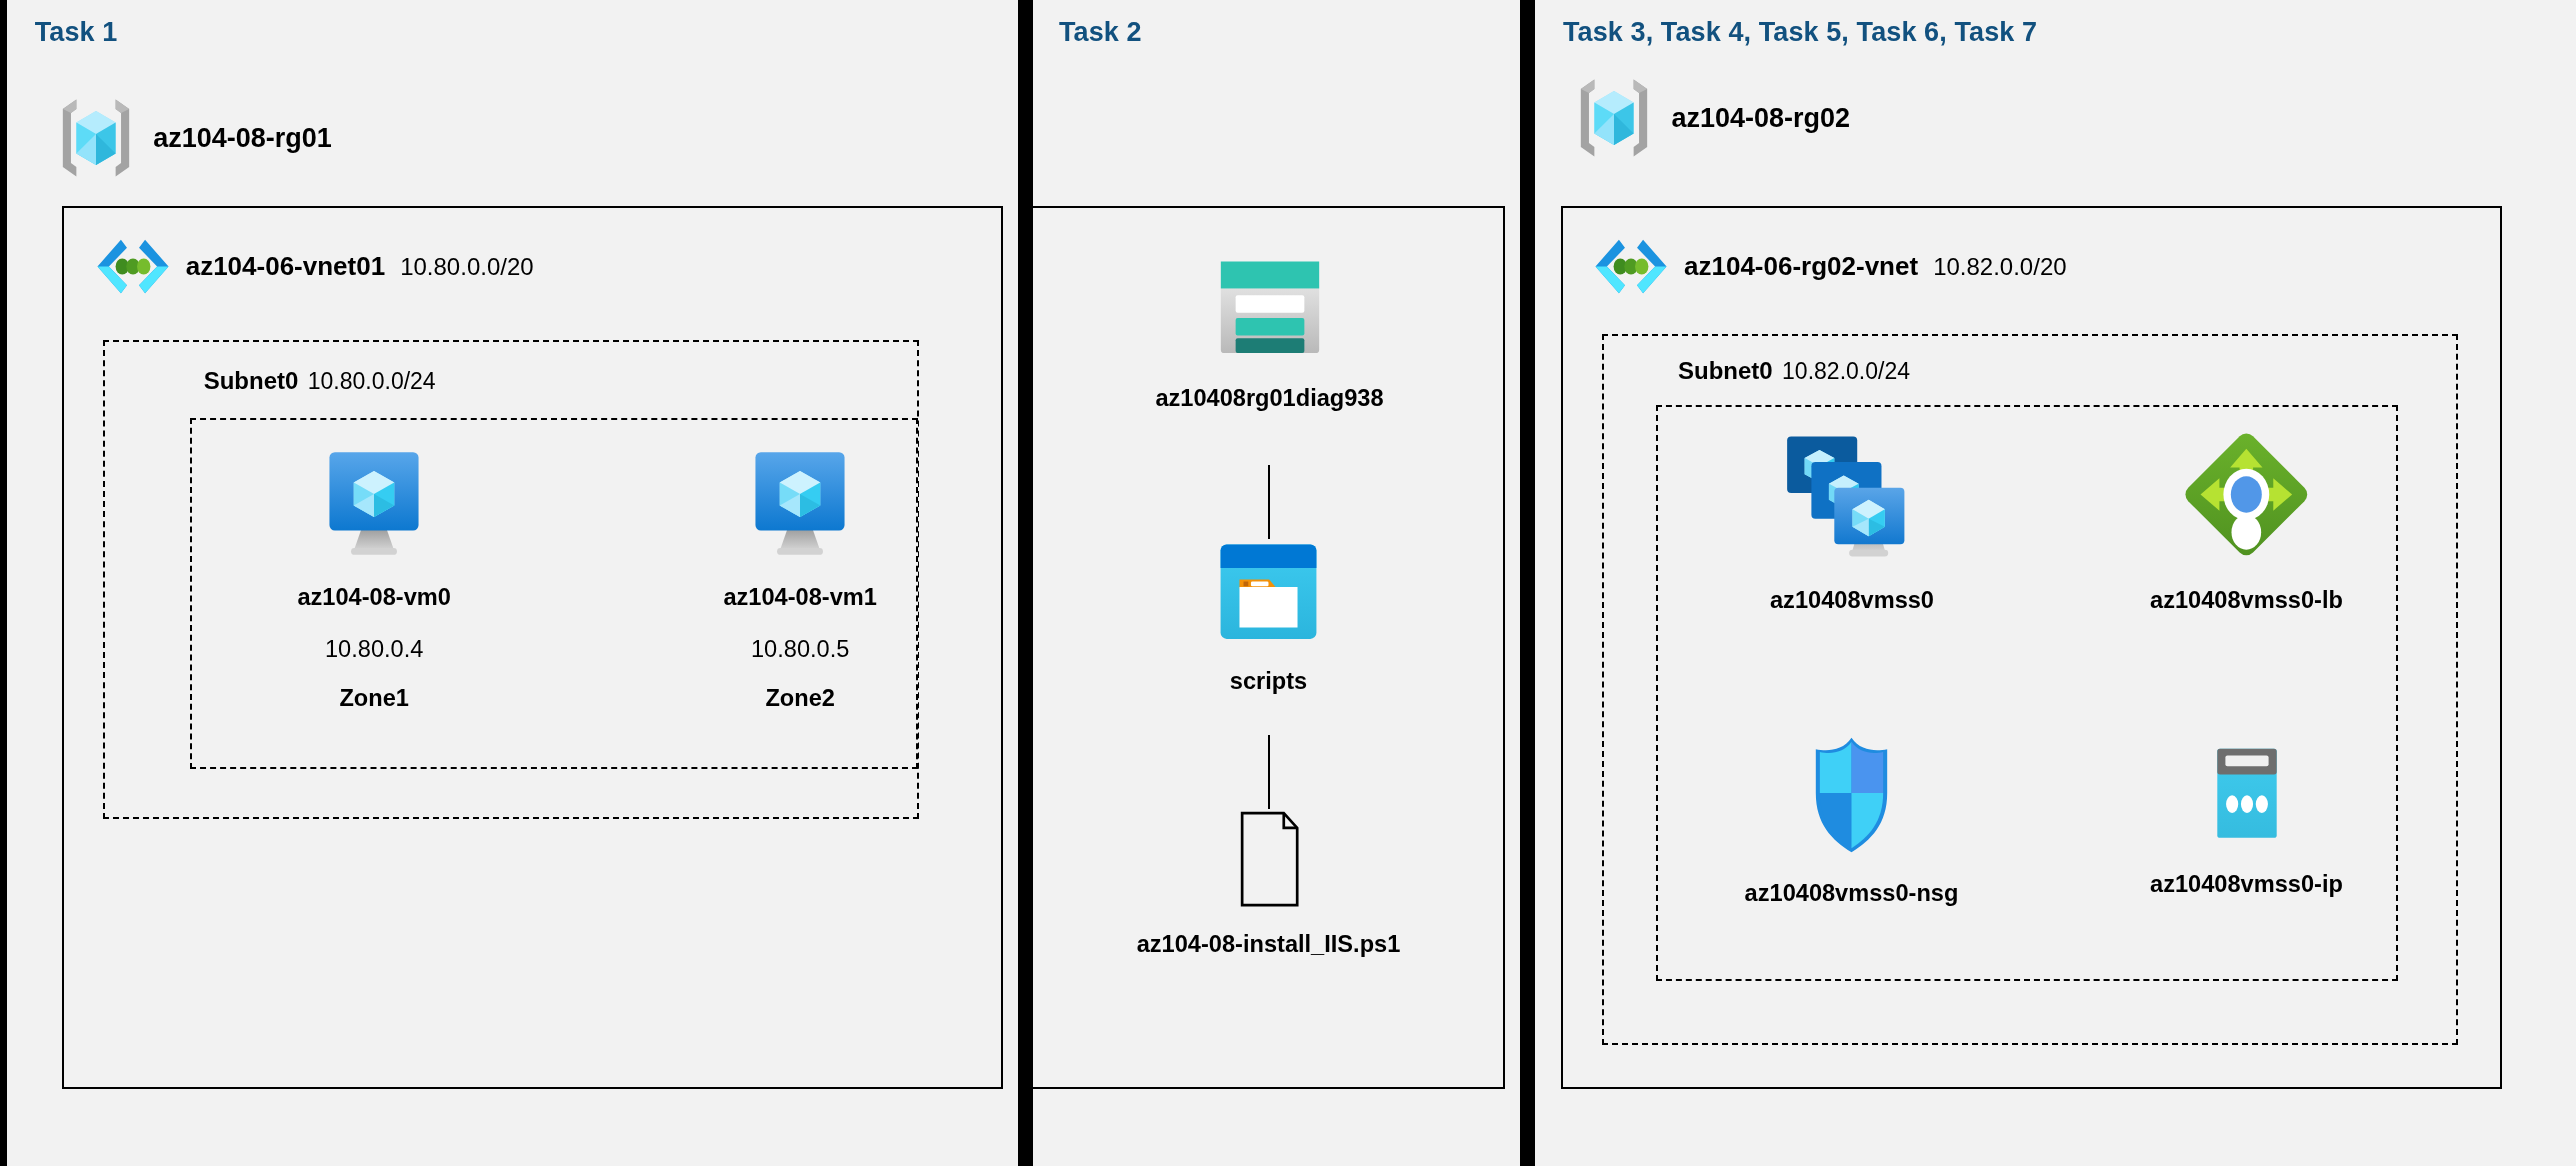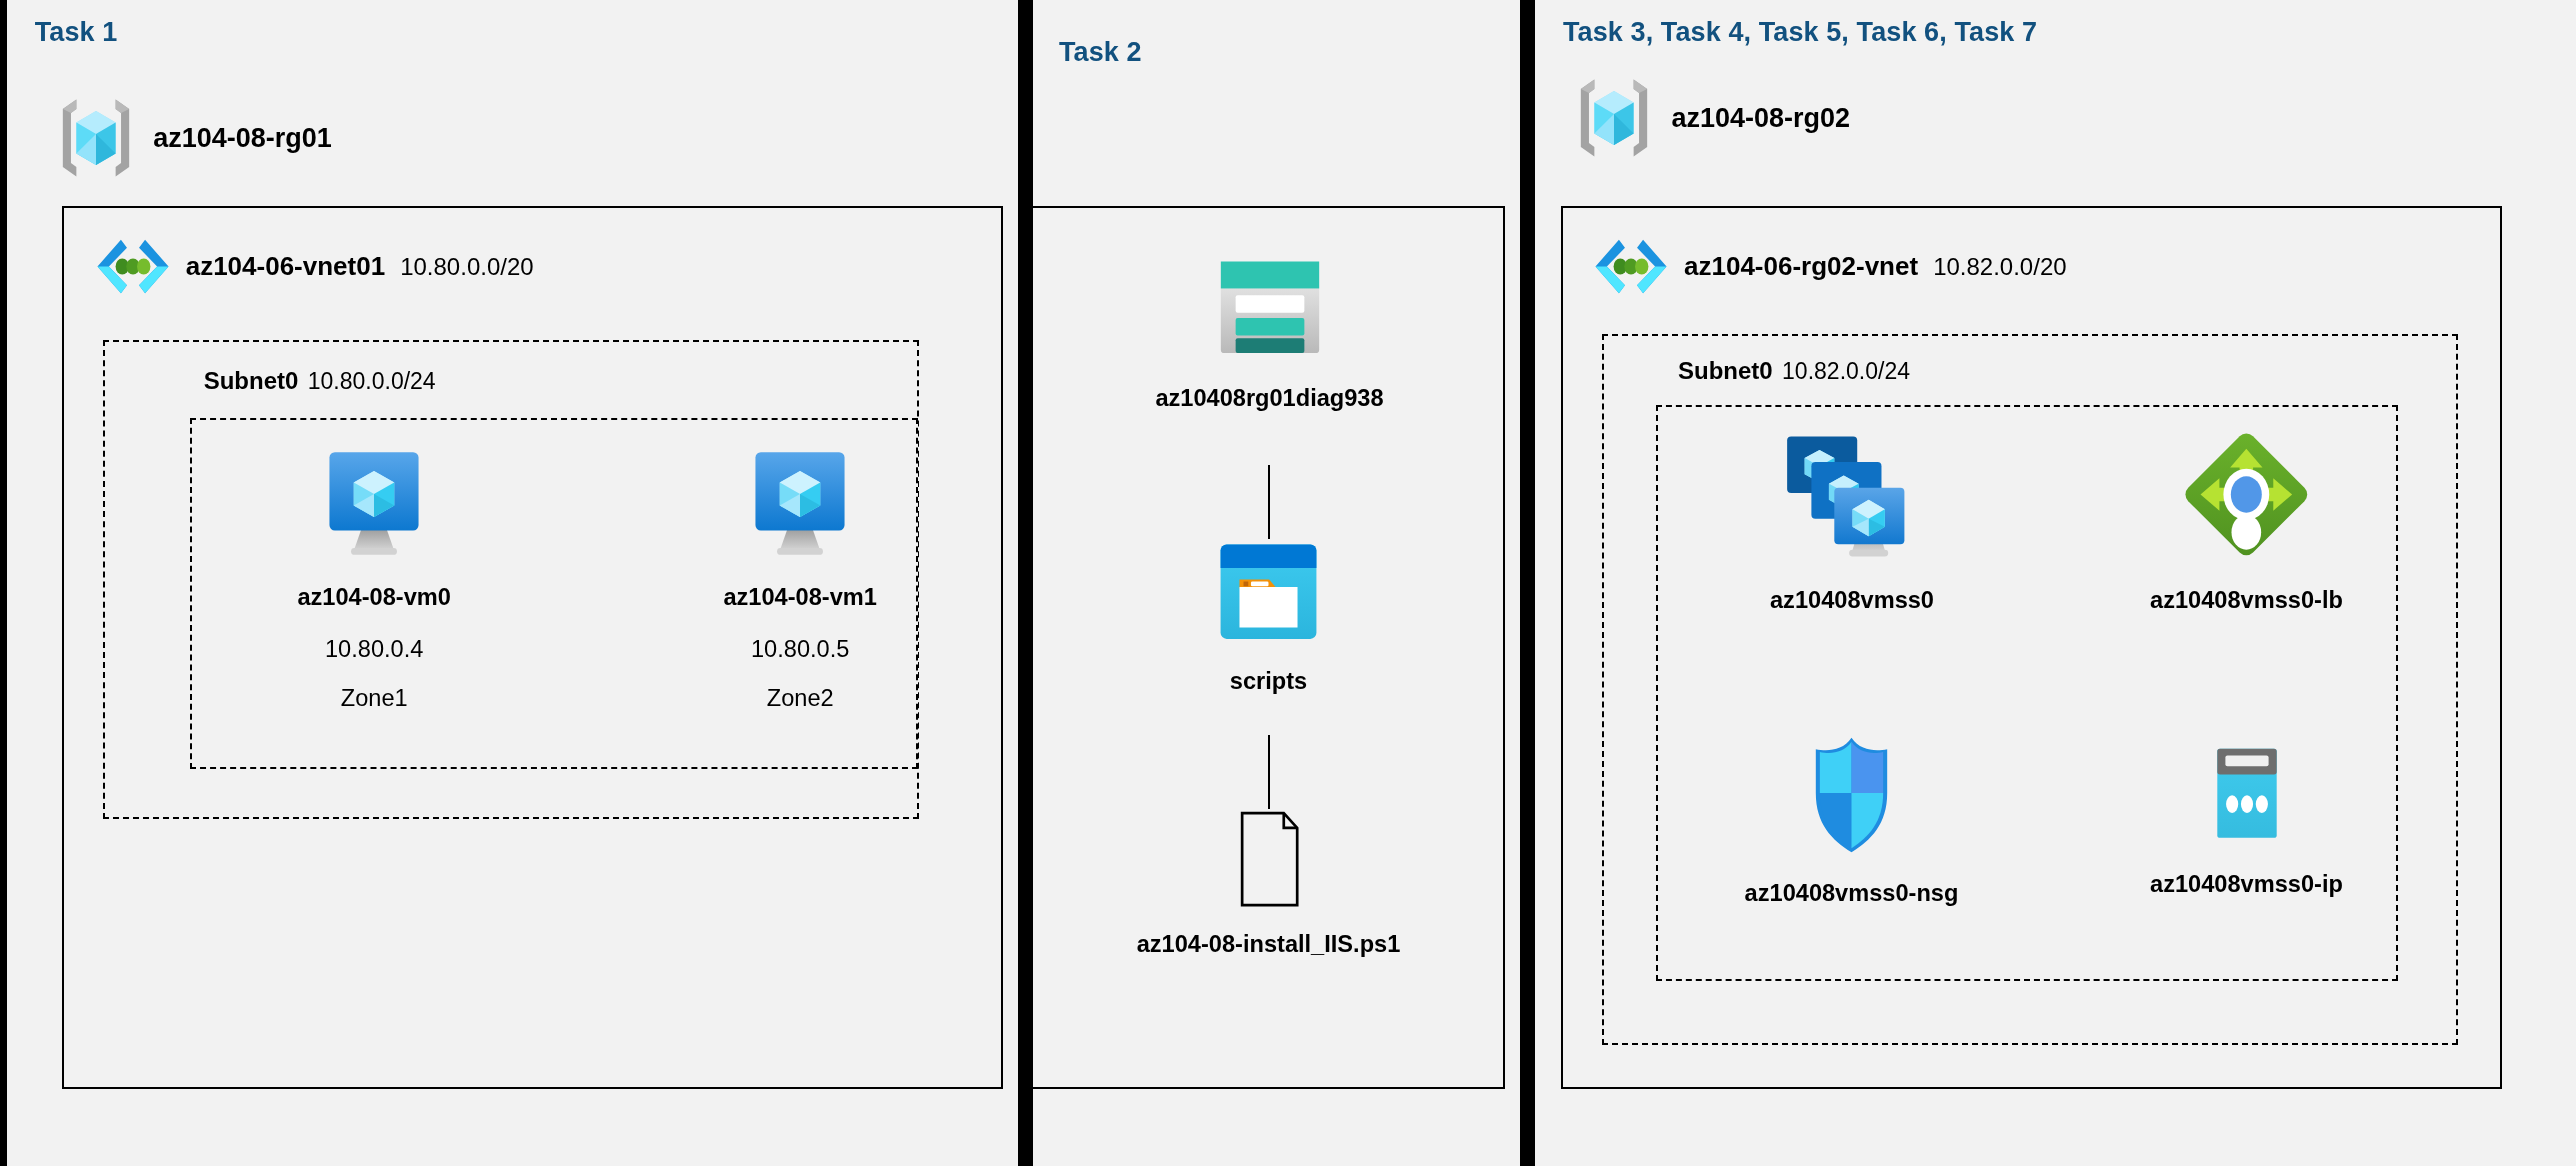--- a/index.html
+++ b/index.html
@@ -44,21 +44,21 @@
   .vnet-cidr{font-size:24px;font-weight:normal;white-space:nowrap;}
 
   .subnet-row{position:absolute;display:flex;align-items:baseline;gap:9.4px;}
   .subnet-name{font-size:24px;font-weight:bold;white-space:nowrap;}
   .subnet-cidr{font-size:23px;font-weight:normal;white-space:nowrap;}
 
   
   .node{position:absolute;display:flex;flex-direction:column;align-items:center;}
   .node .cap{font-size:23.6px;font-weight:bold;white-space:nowrap;text-align:center;line-height:1.22;}
   .node .cap.light{font-weight:normal;margin-top:23px;}
-  .node .cap.zone{font-weight:normal;}
+  .node .cap.zone{font-weight:bold;}
   .node .iconwrap{display:flex;align-items:flex-end;justify-content:center;}
   .gap-m{height:20px;}
 
   
   .conn{position:absolute;width:2px;background:#000;}
 
   svg{display:block;overflow:visible;}
 </style>
 </head>
 <body>
@@ -179,21 +179,21 @@
       <div class="gap-m"></div>
       <div class="cap">az104-08-vm1</div>
       <div class="cap light">10.80.0.5</div>
       <div class="gap-m"></div>
       <div class="cap zone">Zone2</div>
     </div>
   </div>
 
   <div class="panel" style="left:1033px;width:487px;">
 
-    <div class="task-title" style="left:26px;top:17px;margin-top:20px;">Task 2</div>
+    <div class="task-title" style="left:26px;top:17px;">Task 2</div>
 
     <div class="solid-box" style="left:0px;top:206px;width:472px;height:883px;border-left:none;"></div>
 
     <div class="node" style="left:115px;top:256px;width:243px;">
       <span class="iconwrap">
         <svg width="128" height="108" viewBox="0 0 190 160">
           <defs>
             <linearGradient id="stgray" x1="0" y1="0" x2="0" y2="1">
               <stop offset="0" stop-color="#e3e3e3"></stop>
                 <stop offset="1" stop-color="#b9b9b9"></stop>

